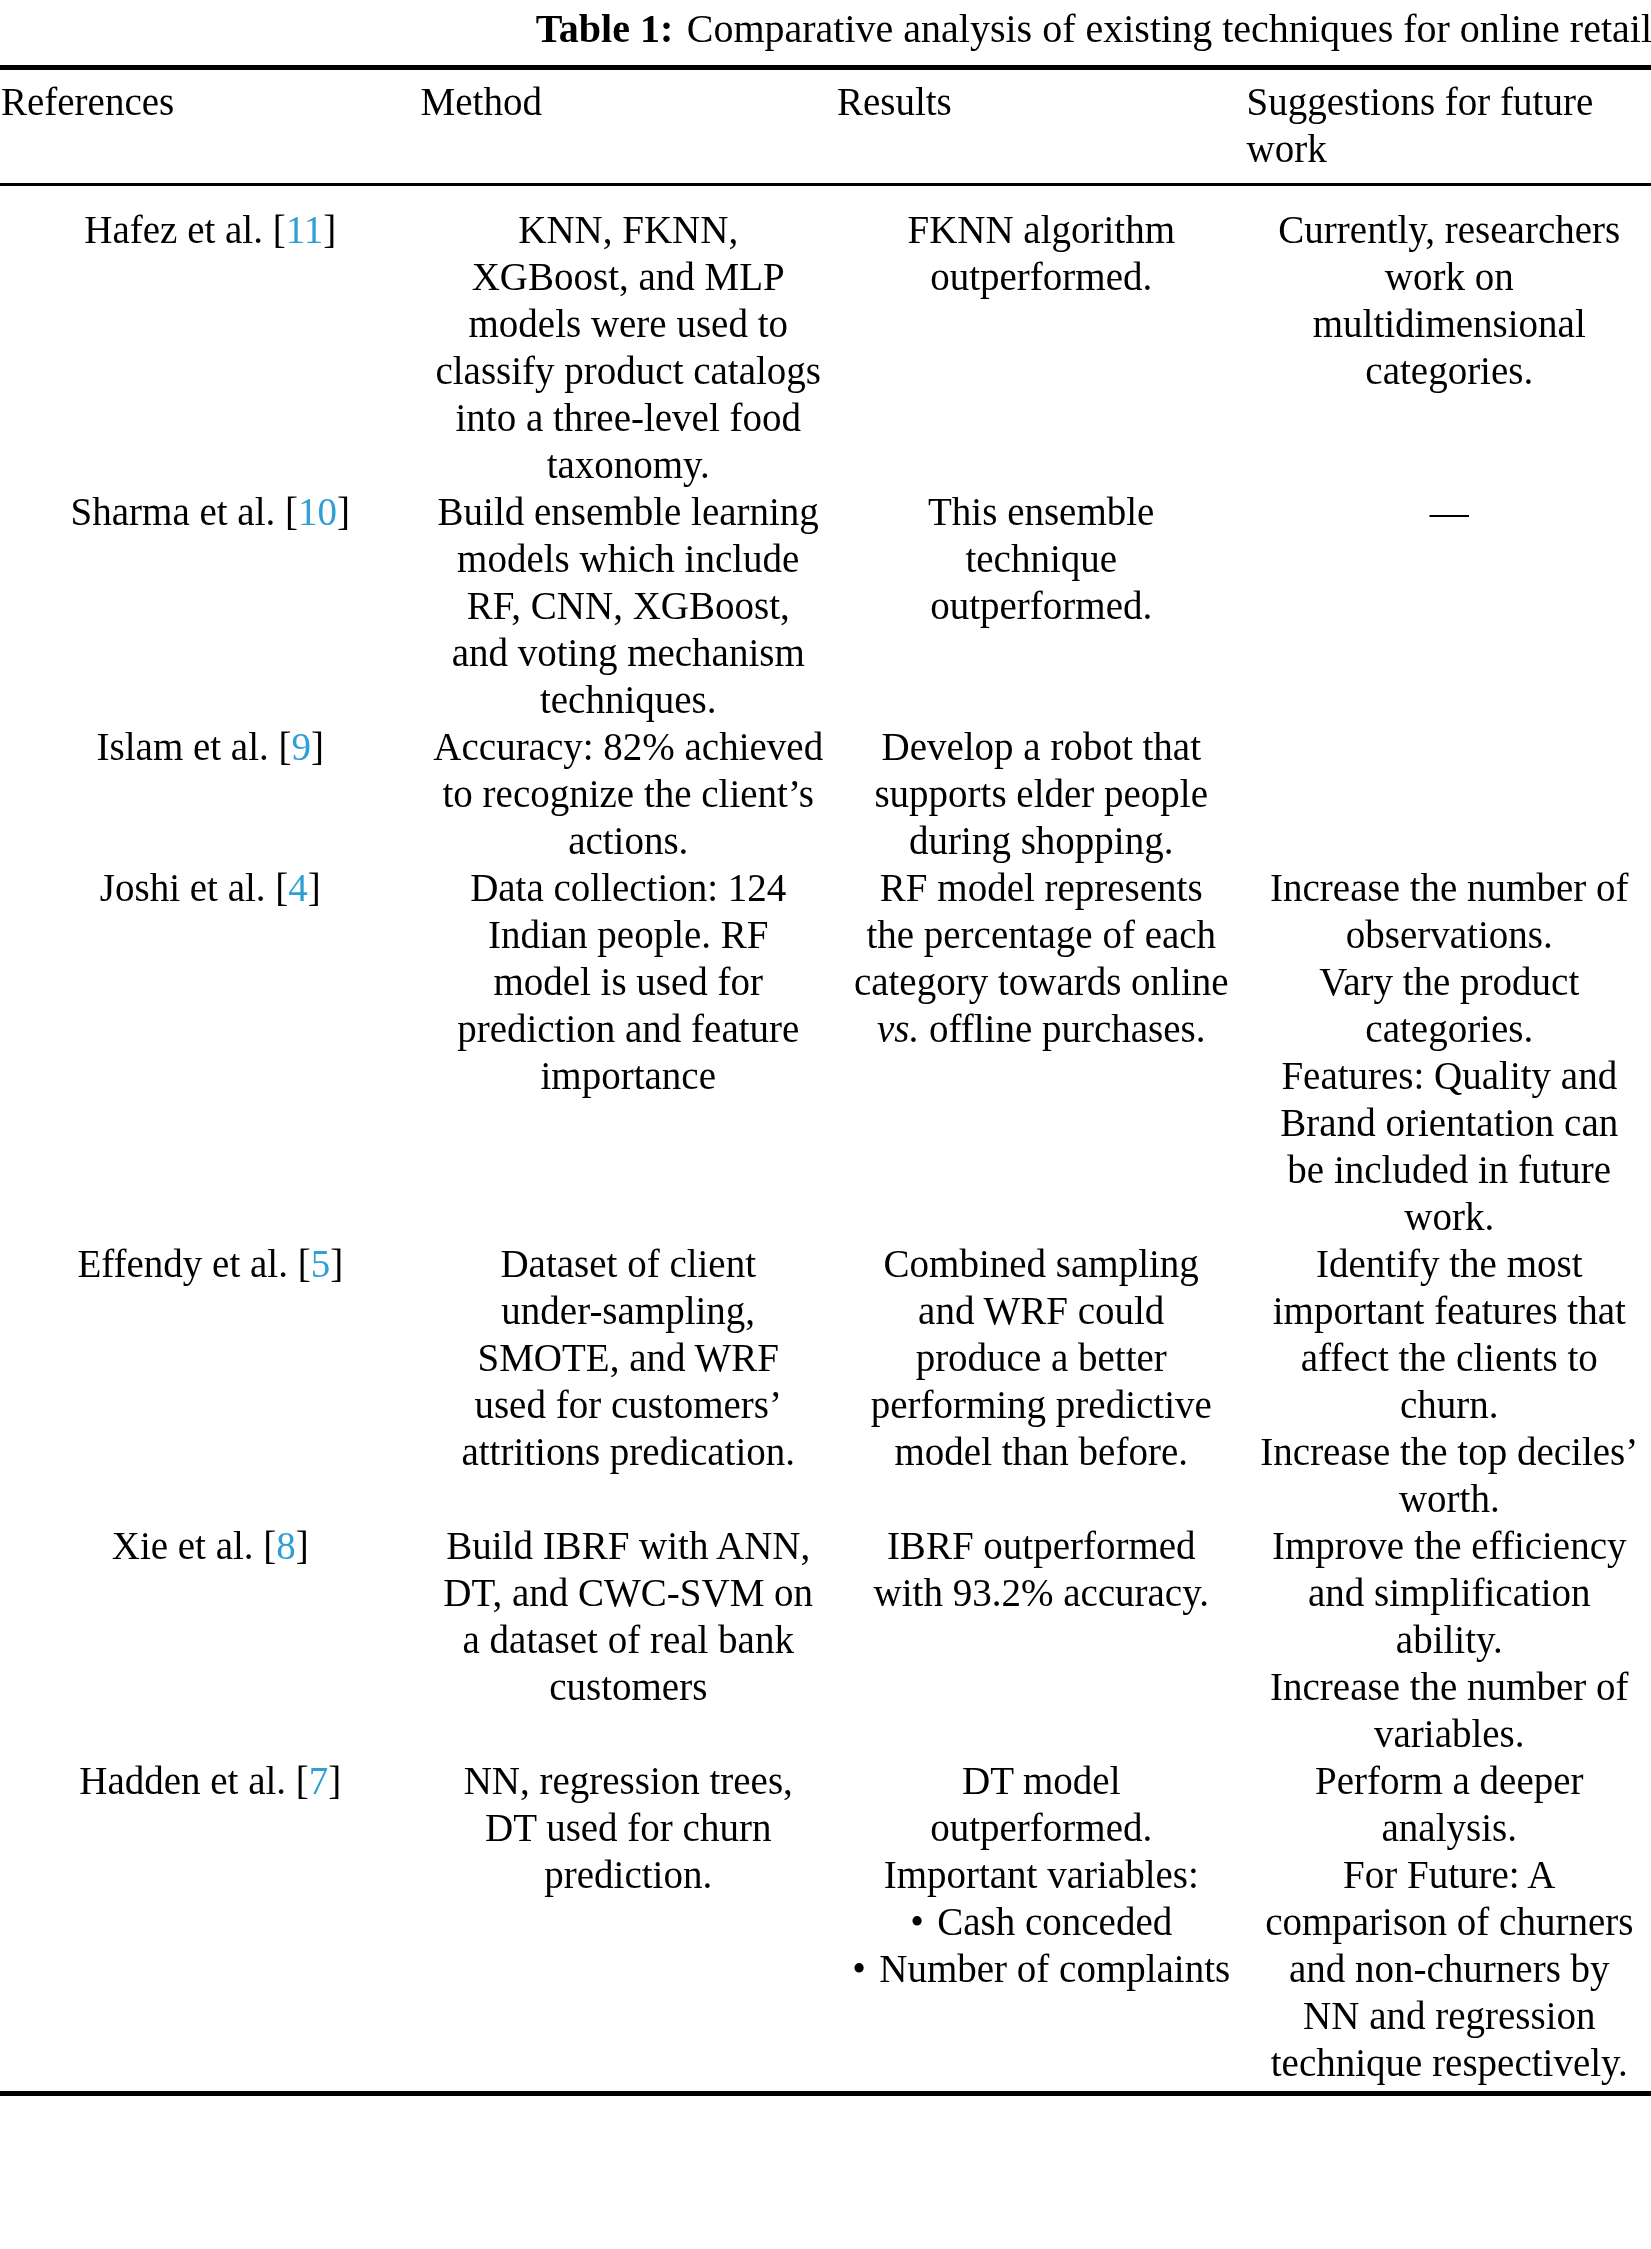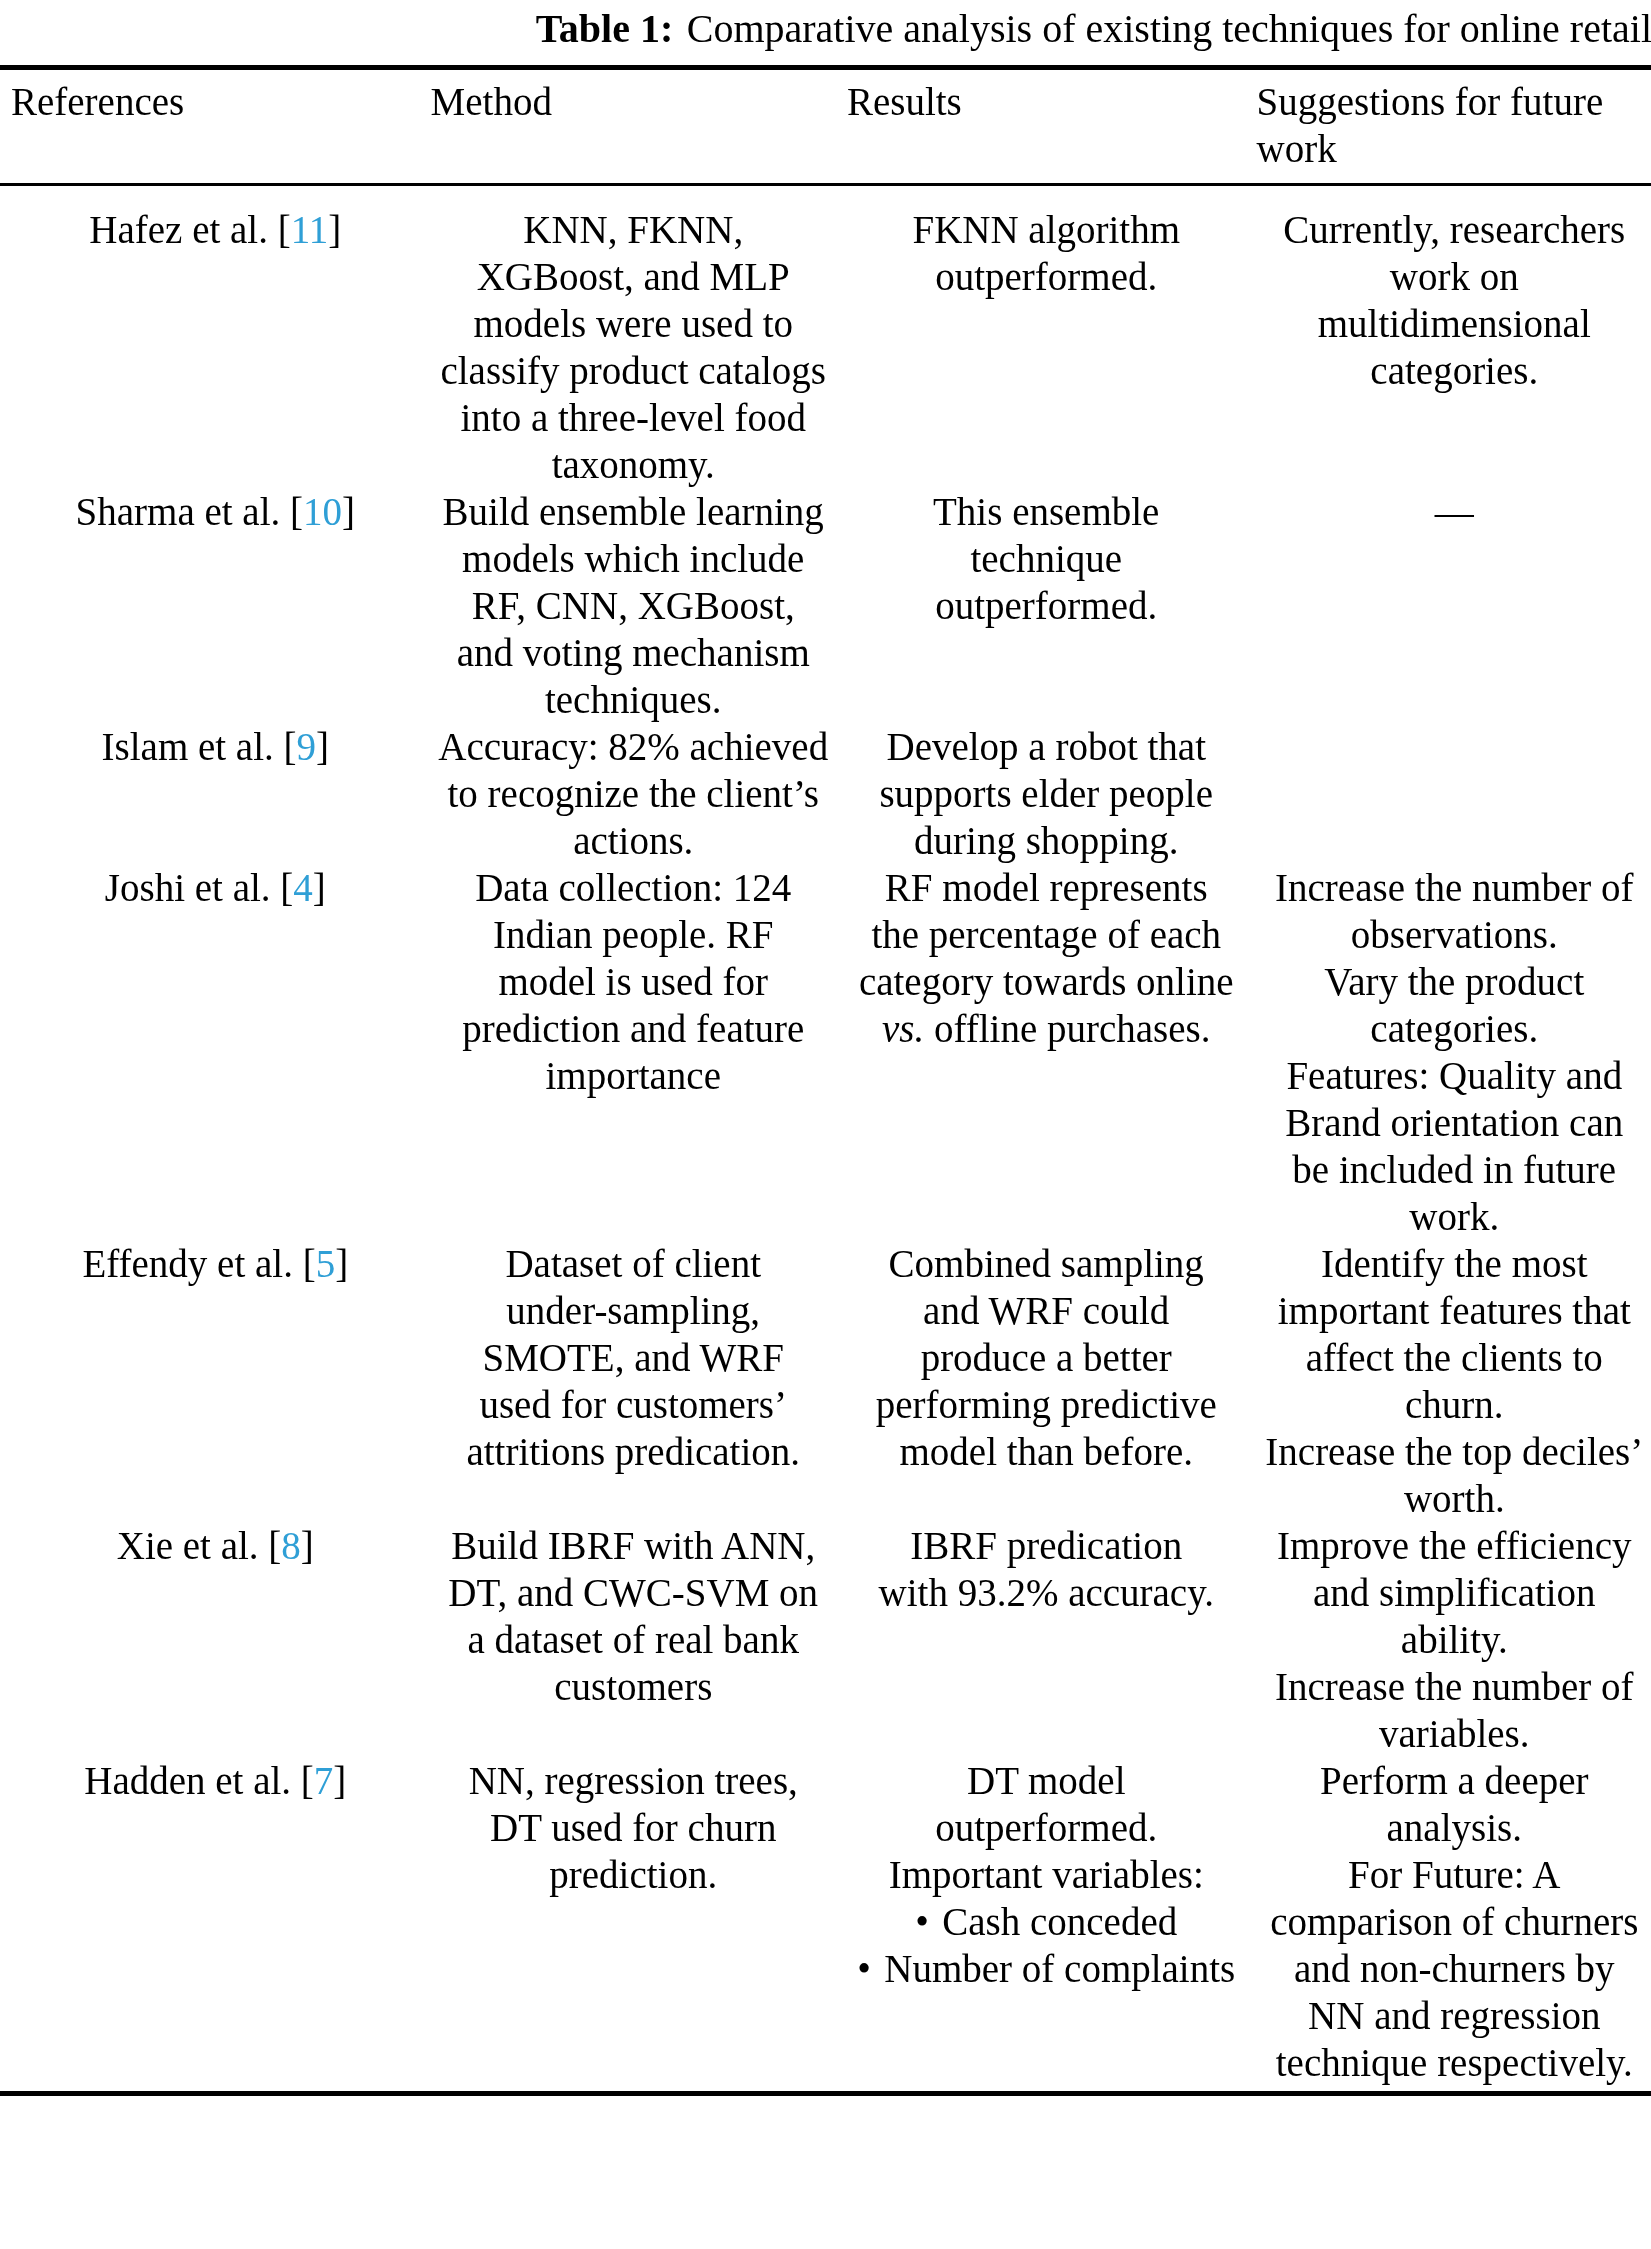--- a/index.html
+++ b/index.html
@@ -17,21 +17,21 @@
   .rule-top{height:4.2px;margin-top:13.4px;}
   .rule-mid{height:3.4px;margin-top:11px;}
   .rule-bottom{height:4.2px;margin-top:5px;}
   .grid{
     display:grid;
     grid-template-columns:25.4% 25.2% 24.8% 24.6%;
     align-items:start;
   }
   .header-row{margin-top:8.4px;}
   .rows-block{margin-top:20px;text-align:center;}
-  .cell{padding-left:11px;}
+  .cell{padding-left:1px;}
   .ln{font-size:39px;line-height:47px;white-space:nowrap;}
   .cite{color:#2f9fd6;}
   .it{font-style:italic;}
   .bullet-dot{margin-right:13.4px;}
 </style>
 </head>
 <body>
 
 <div class="page">
 
@@ -183,21 +183,21 @@
       <div class="cell">
         <div class="ln"><span>Xie et al. [</span><span class="cite">8</span><span>]</span></div>
       </div>
       <div class="cell">
         <div class="ln">Build IBRF with ANN,</div>
         <div class="ln">DT, and CWC-SVM on</div>
         <div class="ln">a dataset of real bank</div>
         <div class="ln">customers</div>
       </div>
       <div class="cell">
-        <div class="ln">IBRF predication</div>
+        <div class="ln">IBRF outperformed</div>
         <div class="ln">with 93.2% accuracy.</div>
       </div>
       <div class="cell">
         <div class="ln">Improve the efficiency</div>
         <div class="ln">and simplification</div>
         <div class="ln">ability.</div>
         <div class="ln">Increase the number of</div>
         <div class="ln">variables.</div>
       </div>
     </div>

